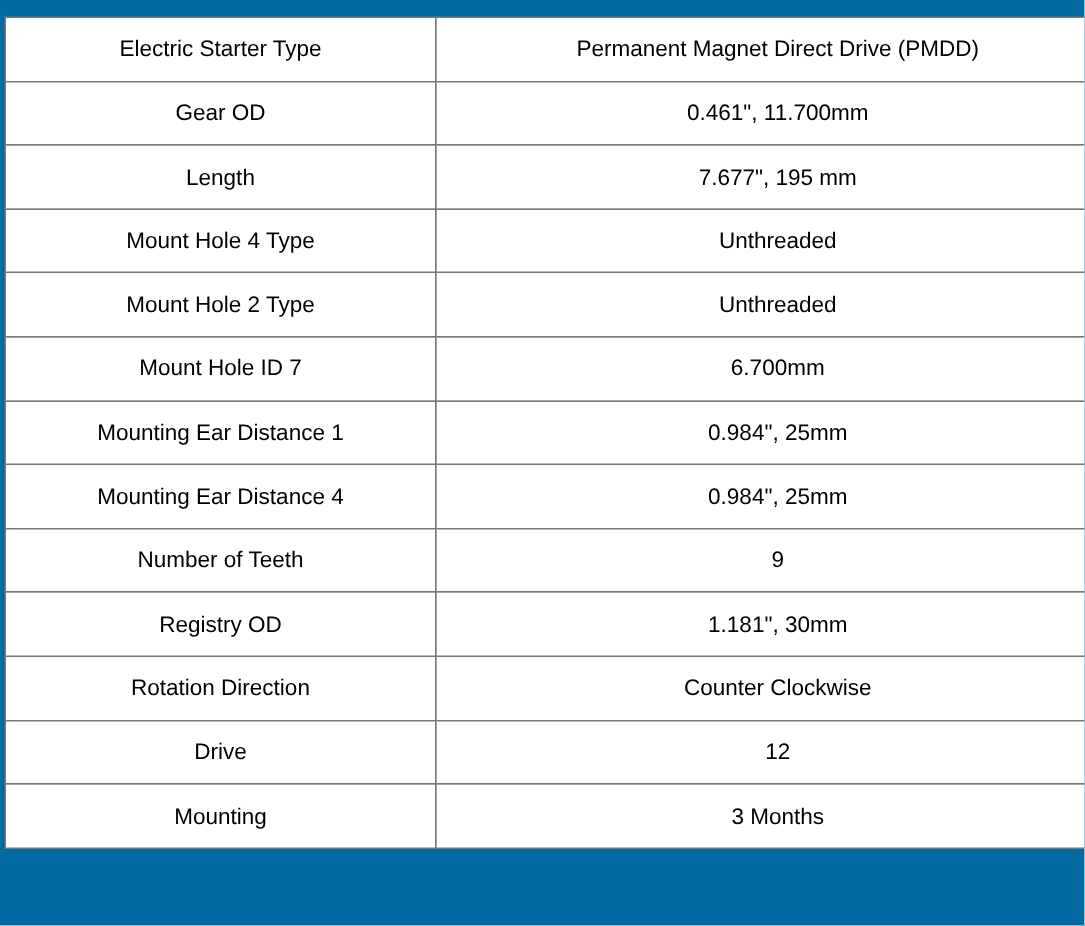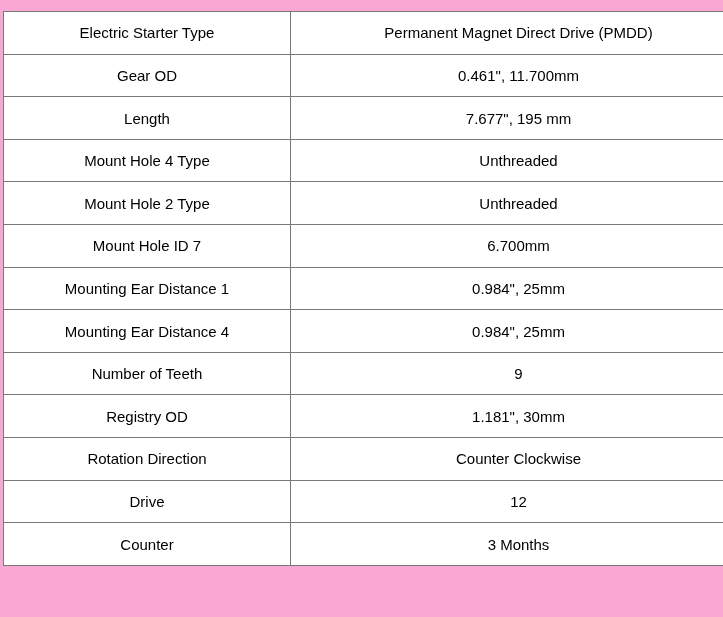--- a/index.html
+++ b/index.html
@@ -7,21 +7,21 @@
     padding: 0;
     background: #ffffff;
     width: 723px;
     height: 617px;
     font-family: "Liberation Sans", "DejaVu Sans", sans-serif;
   }
   .page {
     position: relative;
     width: 723px;
     height: 617px;
-    background: #f9a8d4;
+    background: #0369a1;
     overflow: hidden;
   }
   table.spec-table {
     position: absolute;
     left: 3px;
     top: 11px;
     width: 717px;
     height: 555px;
     border-collapse: collapse;
     table-layout: fixed;
@@ -86,18 +86,18 @@
         </tr>
         <tr>
           <td class="label-cell">Rotation Direction</td>
           <td class="value-cell">Counter Clockwise</td>
         </tr>
         <tr>
           <td class="label-cell">Drive</td>
           <td class="value-cell">12</td>
         </tr>
         <tr>
-          <td class="label-cell">Counter</td>
+          <td class="label-cell">Mounting</td>
           <td class="value-cell">3 Months</td>
         </tr>
       </tbody>
   </table>
 </div>
 
 </body></html>

